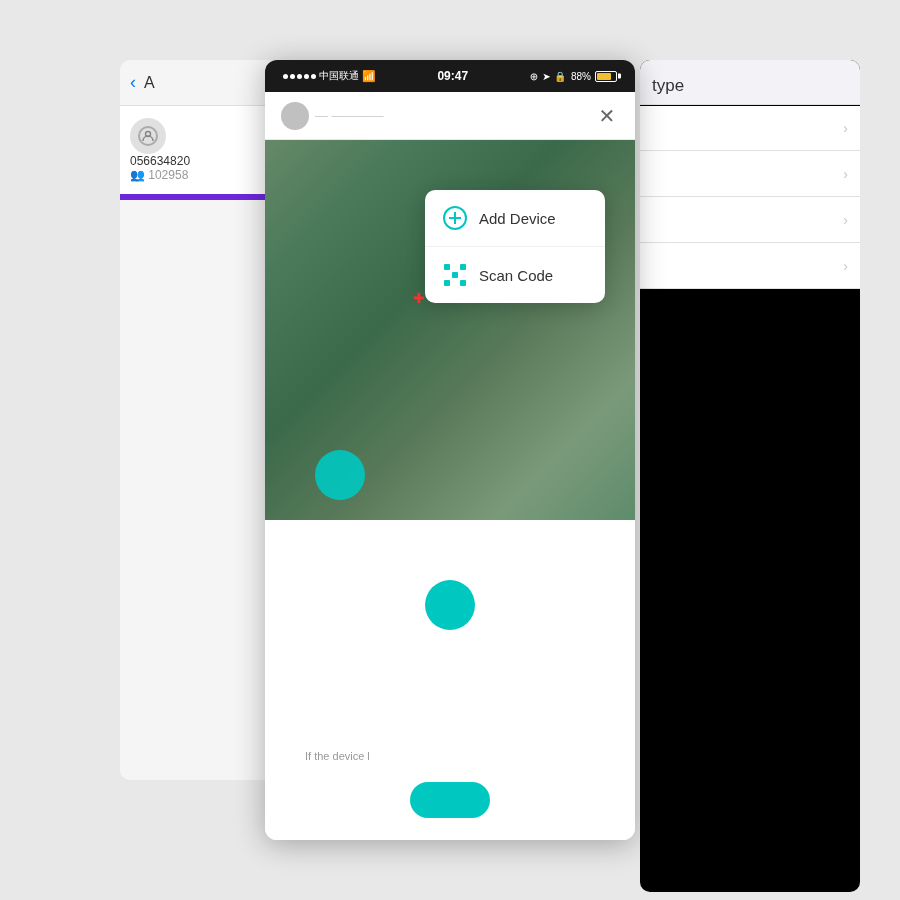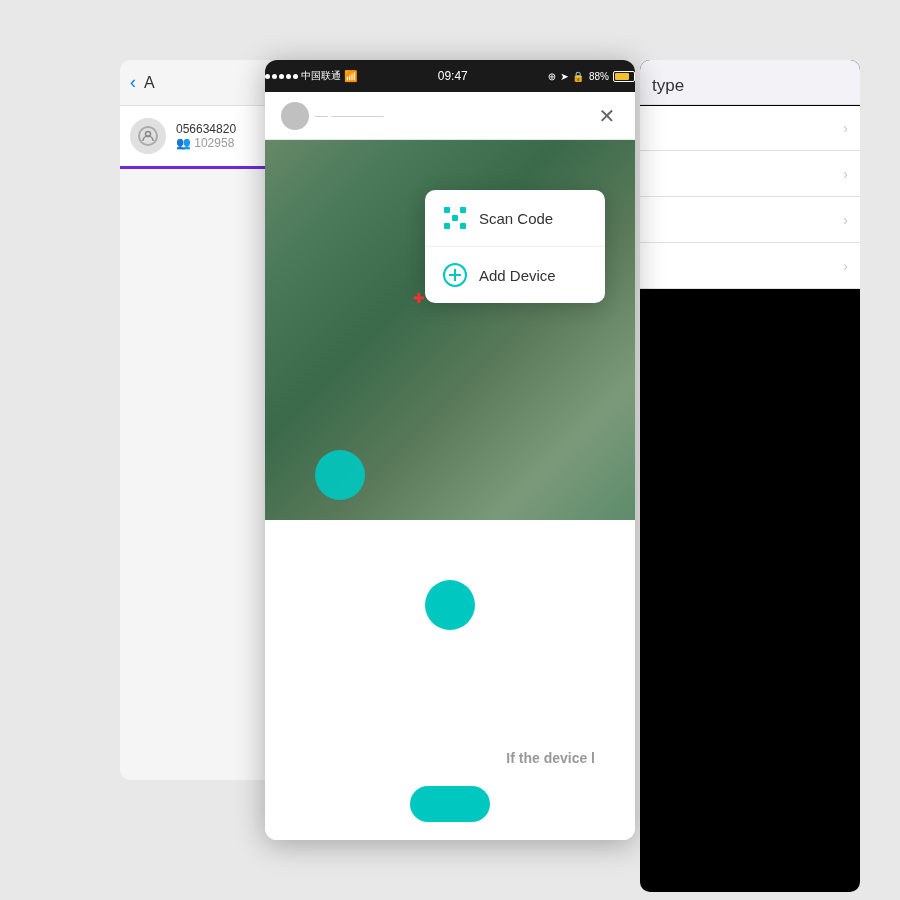--- a/index.html
+++ b/index.html
@@ -66,24 +66,24 @@
       font-size: 18px;
       margin-right: 8px;
     }
     .bg-left-title {
       font-size: 16px;
       color: #333;
       font-weight: 500;
     }
     .bg-left-item {
       display: flex;
-      align-items: center;
       padding: 12px 10px;
-      border-bottom: 3px solid #6d28d9;
-      background: #fff;
+      border-bottom: 6px solid #6d28d9;
+      background: #fff;
+      flex-direction: column;
     }
     .bg-left-avatar {
       width: 36px;
       height: 36px;
       border-radius: 50%;
       background: #e0e0e0;
       display: flex;
       align-items: center;
       justify-content: center;
       margin-right: 10px;
@@ -126,21 +126,21 @@
       overflow: hidden;
       box-shadow: 0 4px 30px rgba(0,0,0,0.3);
     }
 
     
     .status-bar {
       display: flex;
       align-items: center;
       justify-content: space-between;
       background: #1a1a1a;
-      padding: 6px 0;
+      padding: 6px 18px;
       height: 32px;
     }
     .status-carrier {
       display: flex;
       align-items: center;
       gap: 3px;
       color: #fff;
       font-size: 10px;
     }
     .status-dots {
@@ -151,21 +151,21 @@
       border-radius: 50%;
       background: #fff;
     }
     .status-wifi {
       font-size: 11px;
       color: #fff;
     }
     .status-time {
       color: #fff;
       font-size: 12px;
-      font-weight: 400;
+      font-weight: 700;
     }
     .status-right {
       display: flex;
       align-items: center;
       gap: 4px;
       color: #fff;
       font-size: 10px;
     }
     .battery-icon {
       width: 22px;
@@ -269,26 +269,25 @@
       flex: 1;
     }
     .teal-dot-center {
       width: 50px;
       height: 50px;
       border-radius: 50%;
       background: #00c8c0;
       margin: 40px auto;
     }
     .bottom-hint {
-      font-size: 14px;
+      font-size: 11px;
       color: #999;
       padding: 20px;
-      text-align: right;
+      text-align: left;
       margin-top: 40px;
-      font-weight: bold;
     }
     .bottom-btn {
       display: flex;
       justify-content: center;
       padding-bottom: 20px;
     }
     .teal-button {
       width: 80px;
       height: 36px;
       background: #00c8c0;
@@ -462,37 +461,37 @@
   </div>
 
   <div style="background:#fff; padding: 0 20px 20px;">
     <div class="bottom-hint">If the device l</div>
     <div class="bottom-btn">
       <div class="teal-button"></div>
     </div>
   </div>
 
   <div class="dropdown-popup">
+    <div class="dropdown-item">
+      <div class="dropdown-icon">
+        <div class="icon-add"></div>
+      </div>
+      <span class="dropdown-label">Add Device</span>
+    </div>
     <div class="dropdown-item">
       <div class="dropdown-icon">
         <div class="icon-qr">
           <div class="qr-cell"></div>
           <div class="qr-cell-empty"></div>
           <div class="qr-cell"></div>
           <div class="qr-cell-empty"></div>
           <div class="qr-cell"></div>
           <div class="qr-cell-empty"></div>
           <div class="qr-cell"></div>
           <div class="qr-cell-empty"></div>
           <div class="qr-cell"></div>
         </div>
       </div>
       <span class="dropdown-label">Scan Code</span>
     </div>
-    <div class="dropdown-item">
-      <div class="dropdown-icon">
-        <div class="icon-add"></div>
-      </div>
-      <span class="dropdown-label">Add Device</span>
-    </div>
   </div>
 
 </div>
 
 </body></html>

